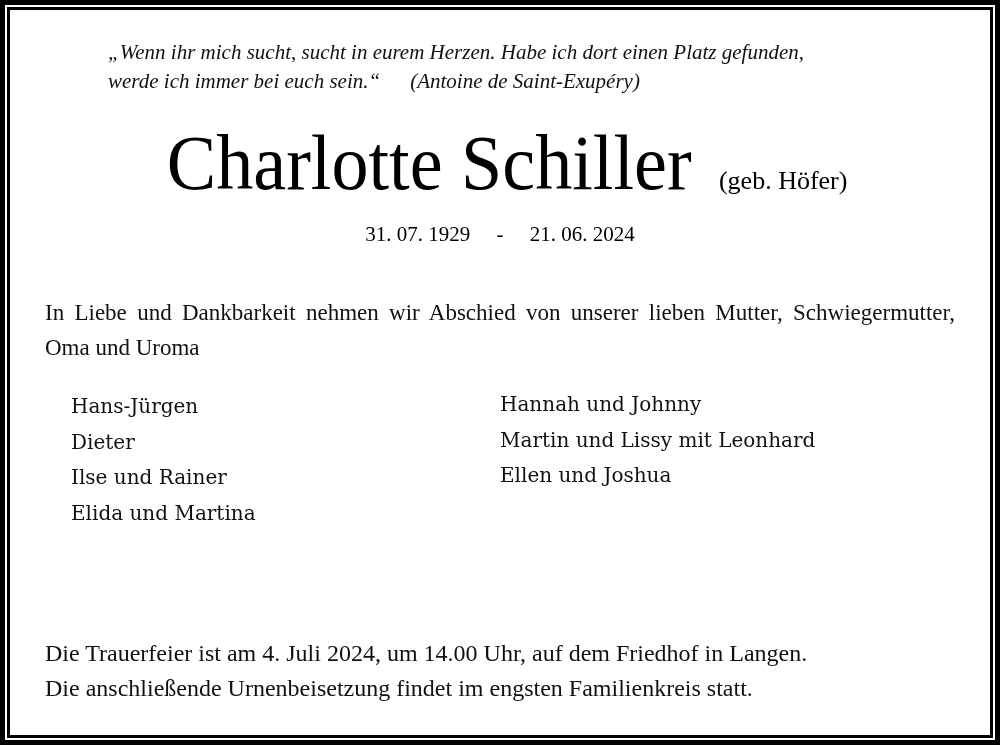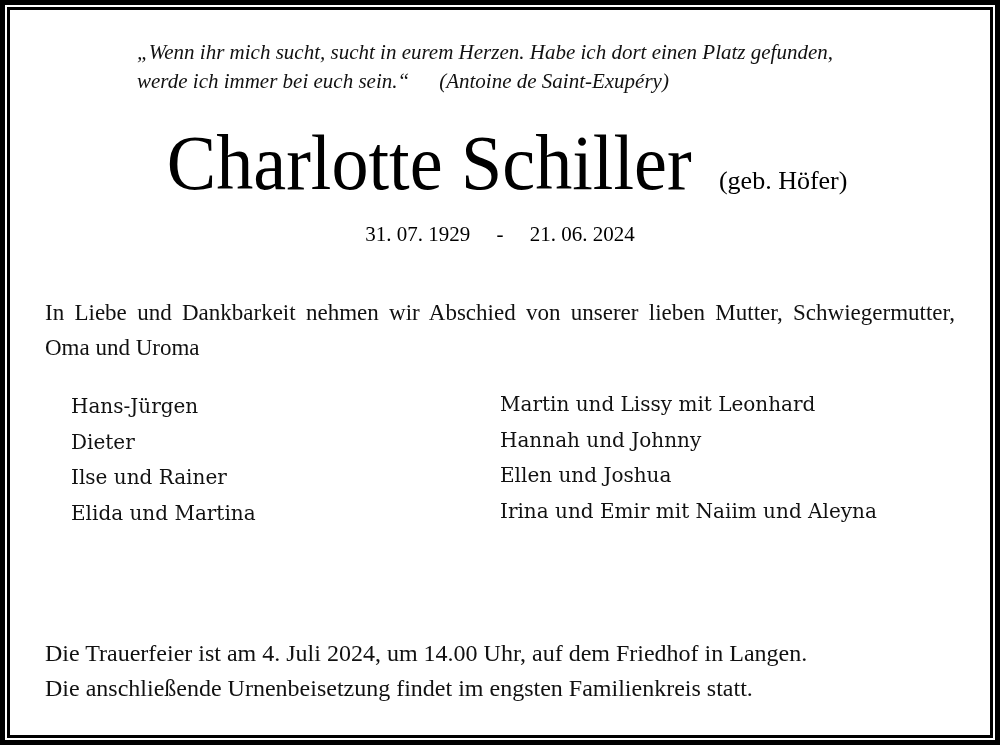--- a/index.html
+++ b/index.html
@@ -8,21 +8,21 @@
     position: absolute; left: 0; top: 0; width: 1000px; height: 745px;
     box-sizing: border-box; border: 5px solid #000; background: #fff;
   }
   .frame-inner {
     position: absolute; left: 7px; top: 7px; right: 7px; bottom: 7px;
     box-sizing: border-box; border: 3px solid #000; background: #fff;
   }
   .quote {
     position: absolute; left: 108px; top: 38px; width: 830px;
     font-family: "Liberation Serif", "DejaVu Serif", serif;
-    font-style: italic; font-size: 21px; line-height: 29px; color: #111; margin-left: 29px;
+    font-style: italic; font-size: 21px; line-height: 29px; color: #111;
   }
   .quote .author { margin-left: 30px; }
   .name-line {
     position: absolute; left: 0; right: 0; top: 118px; text-align: center;
     white-space: nowrap;
   }
   .name {
     font-family: "Liberation Serif", "DejaVu Serif", serif;
     font-size: 78px; letter-spacing: 0px; color: #000; transform: scaleX(0.95);
     display: inline-block;
@@ -76,22 +76,21 @@
 <div class="intro">In Liebe und Dankbarkeit nehmen wir Abschied von unserer lieben Mutter, Schwiegermutter, Oma und Uroma</div>
 
 <div class="col left">
   <div>Hans-Jürgen</div>
   <div>Dieter</div>
   <div>Ilse und Rainer</div>
   <div>Elida und Martina</div>
 </div>
 
 <div class="col right">
+  <div>Hannah und Johnny</div>
   <div>Martin und Lissy mit Leonhard</div>
-  <div>Hannah und Johnny</div>
   <div>Ellen und Joshua</div>
-  <div>Irina und Emir mit Naiim und Aleyna</div>
 </div>
 
 <div class="closing">
   <div>Die Trauerfeier ist am 4. Juli 2024, um 14.00 Uhr, auf dem Friedhof in Langen.</div>
   <div>Die anschließende Urnenbeisetzung findet im engsten Familienkreis statt.</div>
 </div>
 
 </body></html>

